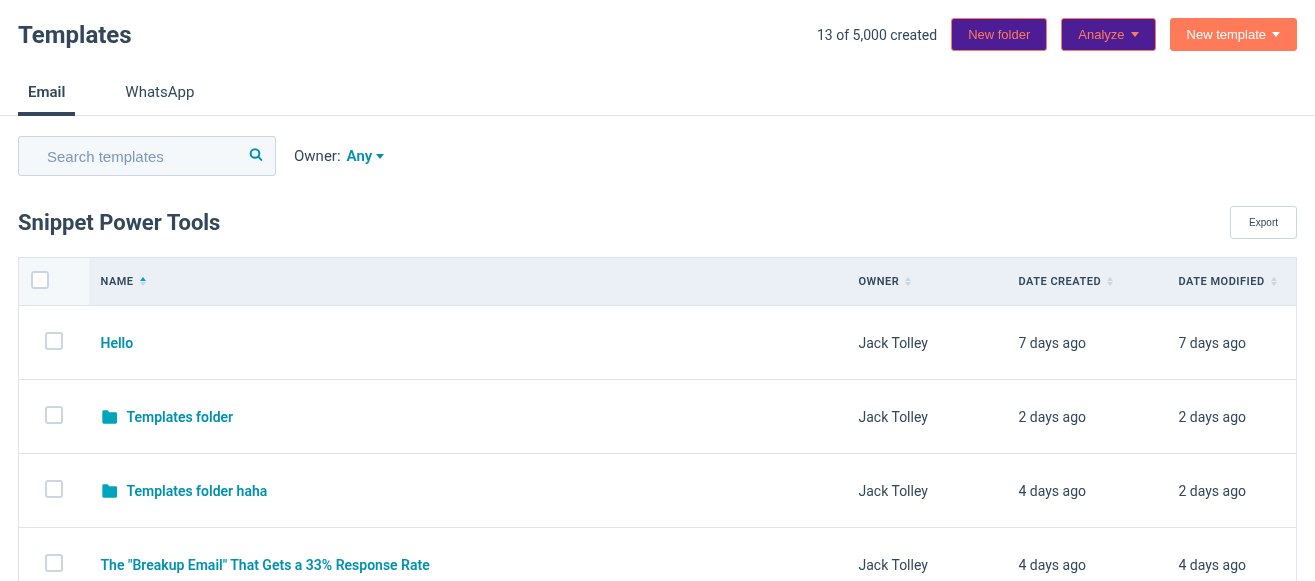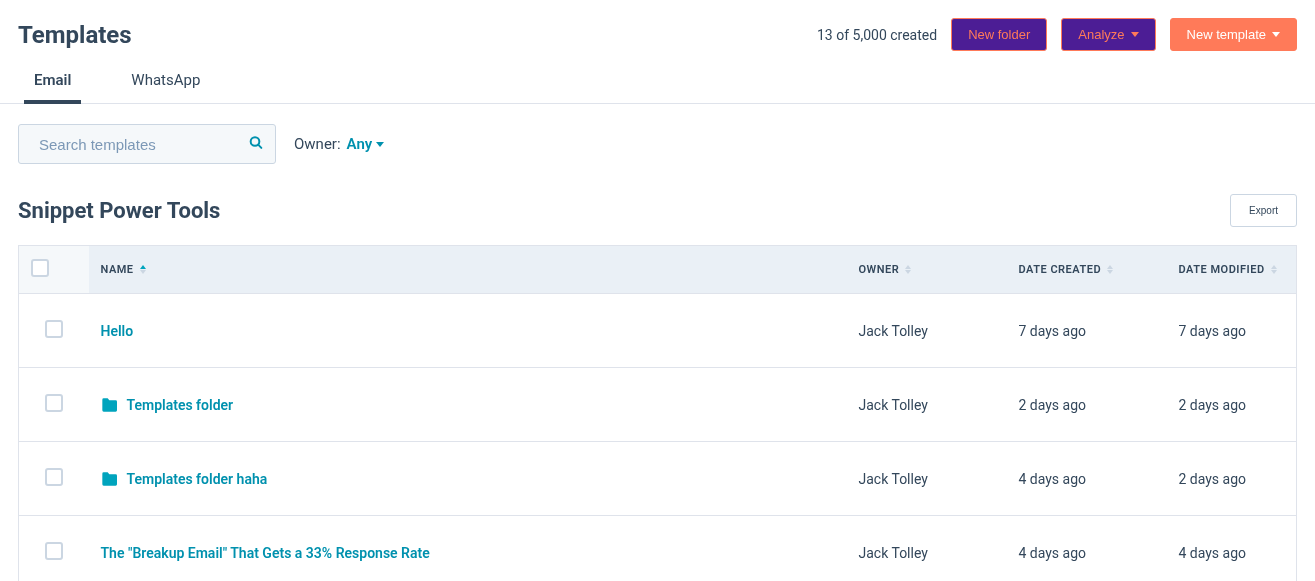--- a/index.html
+++ b/index.html
@@ -7,21 +7,21 @@
     font-family: -apple-system, BlinkMacSystemFont, "Segoe UI", Roboto, "Helvetica Neue", Arial, sans-serif;
     color: #33475b;
     background: #fff;
     font-size: 14px;
   }
   .container { padding: 18px 18px 0 18px; }
   .header-row {
     display: flex;
     justify-content: space-between;
     align-items: center;
-    margin-bottom: 20px;
+    margin-bottom: 32px;
   }
   .page-title {
     font-size: 24px;
     font-weight: 700;
     color: #33475b;
   }
   .header-right {
     display: flex;
     align-items: center;
     gap: 14px;
@@ -51,21 +51,21 @@
     width: 0; height: 0;
     border-left: 4px solid transparent;
     border-right: 4px solid transparent;
     border-top: 5px solid currentColor;
   }
   .tabs {
     display: flex;
     gap: 40px;
     border-bottom: 1px solid #dfe3eb;
     margin: 0 -18px;
-    padding: 0 24px;
+    padding: 0 18px;
   }
   .tab {
     padding: 0 10px 14px 10px;
     font-size: 15px;
     color: #33475b;
     cursor: pointer;
     position: relative;
   }
   .tab.active {
     font-weight: 600;
@@ -83,21 +83,21 @@
     gap: 18px;
     padding: 20px 0;
   }
   .search-wrap {
     position: relative;
     width: 258px;
   }
   .search-input {
     width: 100%;
     height: 40px;
-    padding: 0 40px 0 20px;
+    padding: 0 40px 0 28px;
     border: 1px solid #cbd6e2;
     border-radius: 3px;
     background: #f5f8fa;
     font-size: 15px;
     color: #33475b;
   }
   .search-input::placeholder { color: #7c98b6; }
   .search-icon {
     position: absolute;
     right: 12px;

